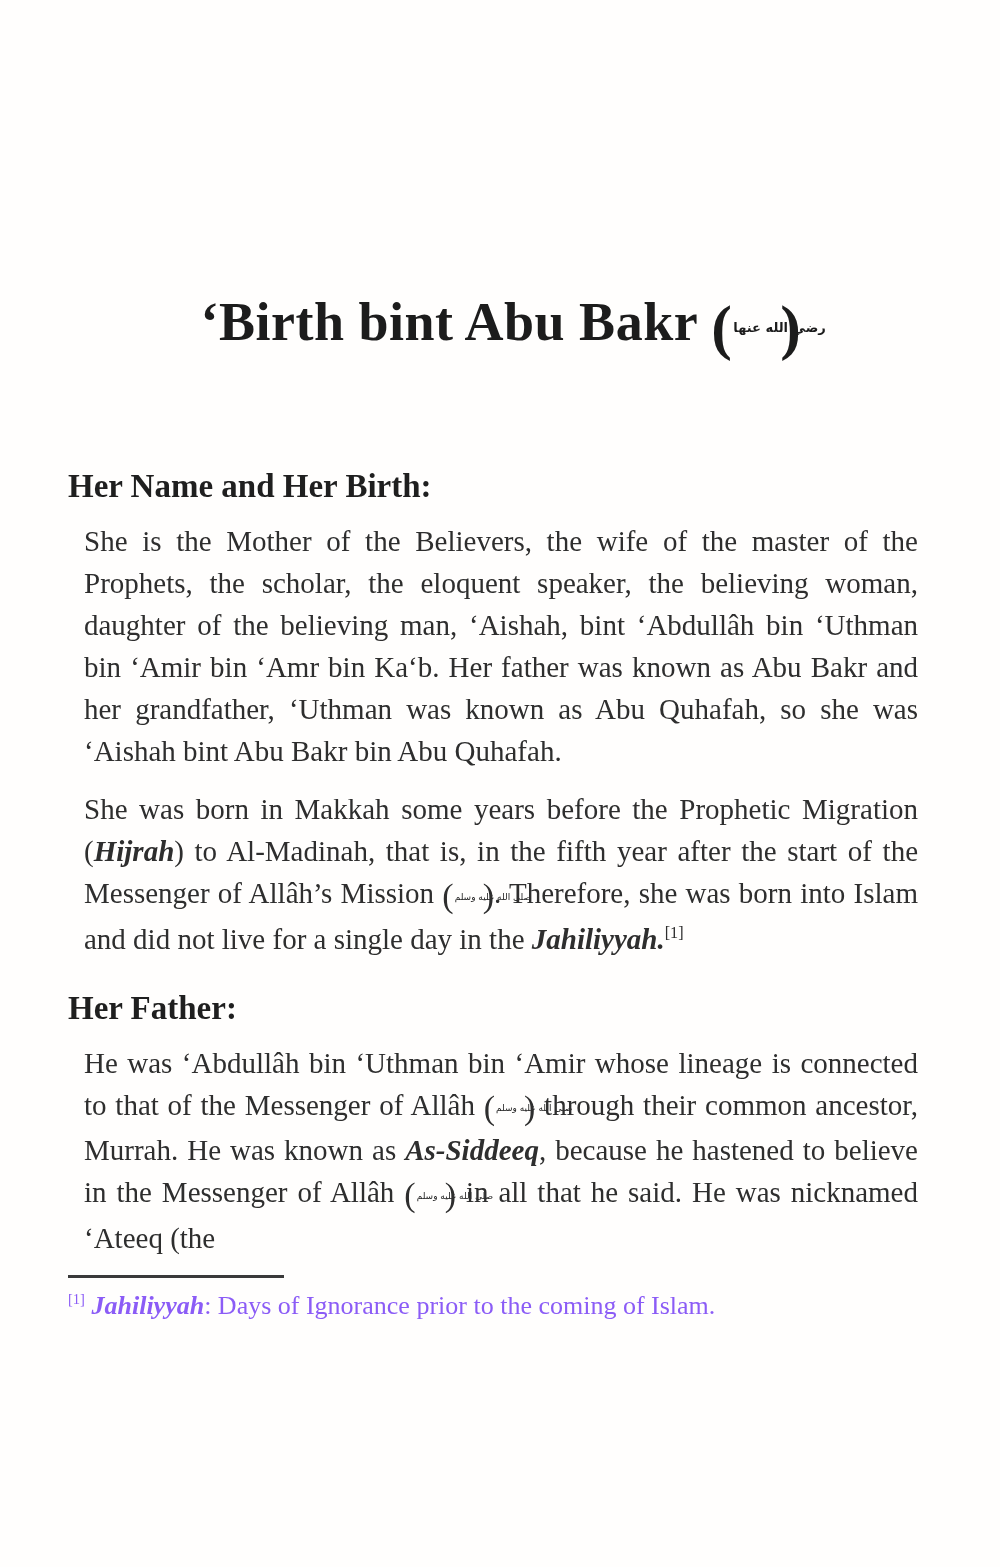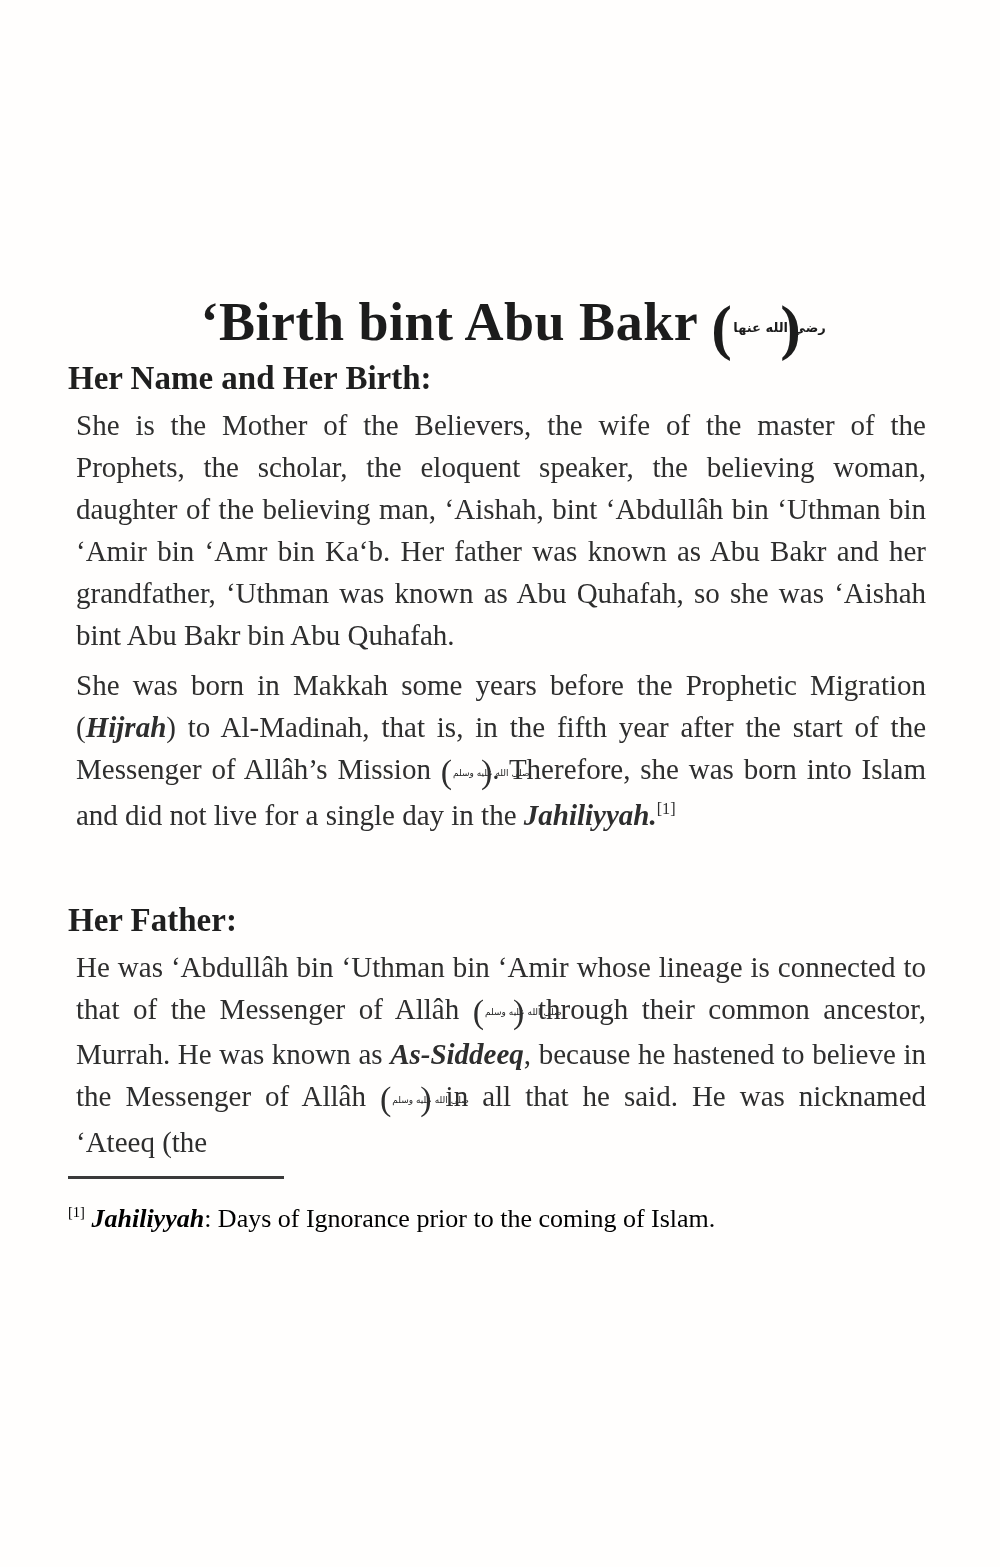--- a/index.html
+++ b/index.html
@@ -29,24 +29,24 @@
     color: #1c1c1c;
     white-space: nowrap;
   }
   .section-heading {
     font-size: 33px;
     line-height: 1.1;
     font-weight: bold;
     color: #1f1f1f;
     margin: 0;
   }
-  .heading-1 { }
-  .heading-2 { margin-top: 66px; }
+  .heading-1 { margin-top: 108px; }
+  .heading-2 { margin-top: 30px; }
   p.body {
-    margin: 8px;
+    margin: 16px;
     font-size: 29px;
     line-height: 42px;
     text-align: justify;
     color: #2e2e2e;
   }
   .para-first { margin-top: 35px; }
   .para-next  { margin-top: 12px; }
   .it { font-style: italic; font-weight: bold; }
   .sup {
     font-size: 0.56em;
@@ -85,24 +85,24 @@
     line-height: 8.5px;
     margin: 0 1px;
   }
   .footnote-rule {
     margin-top: 13px;
     width: 216px;
     height: 0;
     border-top: 3px solid #3a3a3a;
   }
   .footnote {
-    margin-top: 23px;
+    margin-top: 11px;
     font-size: 26px;
     line-height: 34px;
-    color: #000000;
+    color: #8b5cf6;
   }
 </style>
 </head>
 <body>
 
 <div class="page">
   <div class="content">
 
     <h1 class="title"><span>‘Birth bint Abu Bakr</span><span class="honorific">
         <span class="paren-lg">(</span><span class="arab arab-lg">رضي الله عنها</span><span class="paren-lg">)</span>

